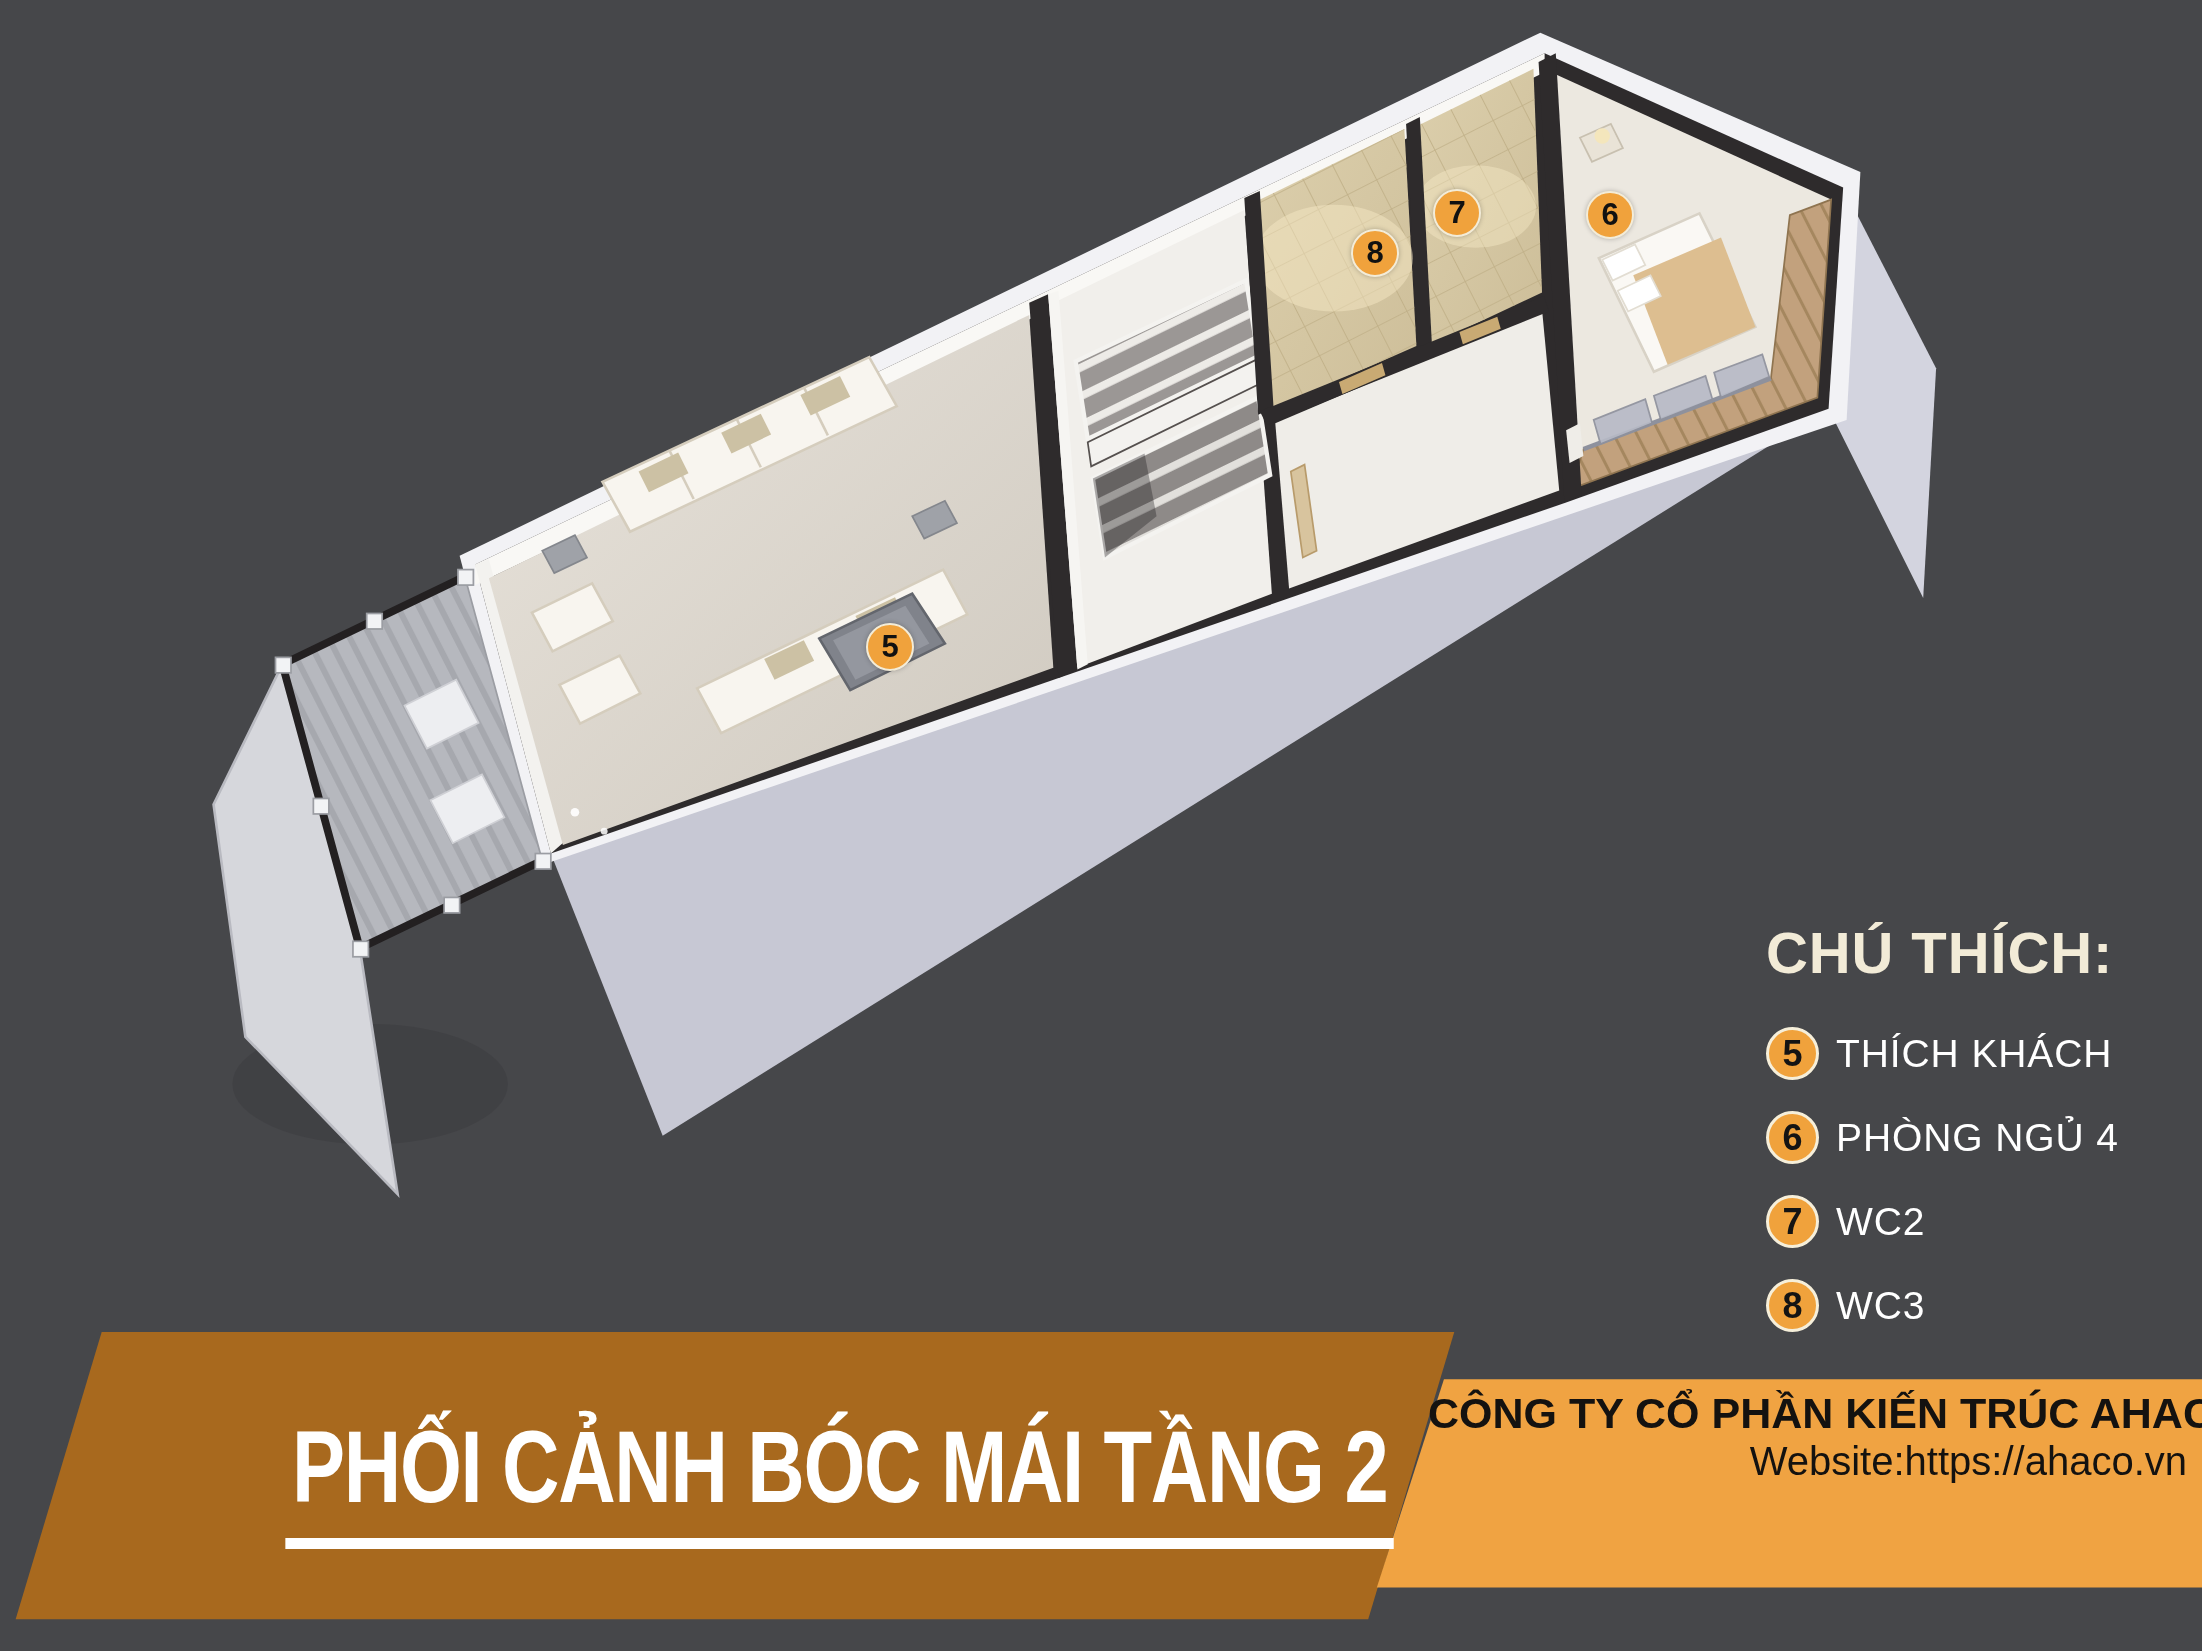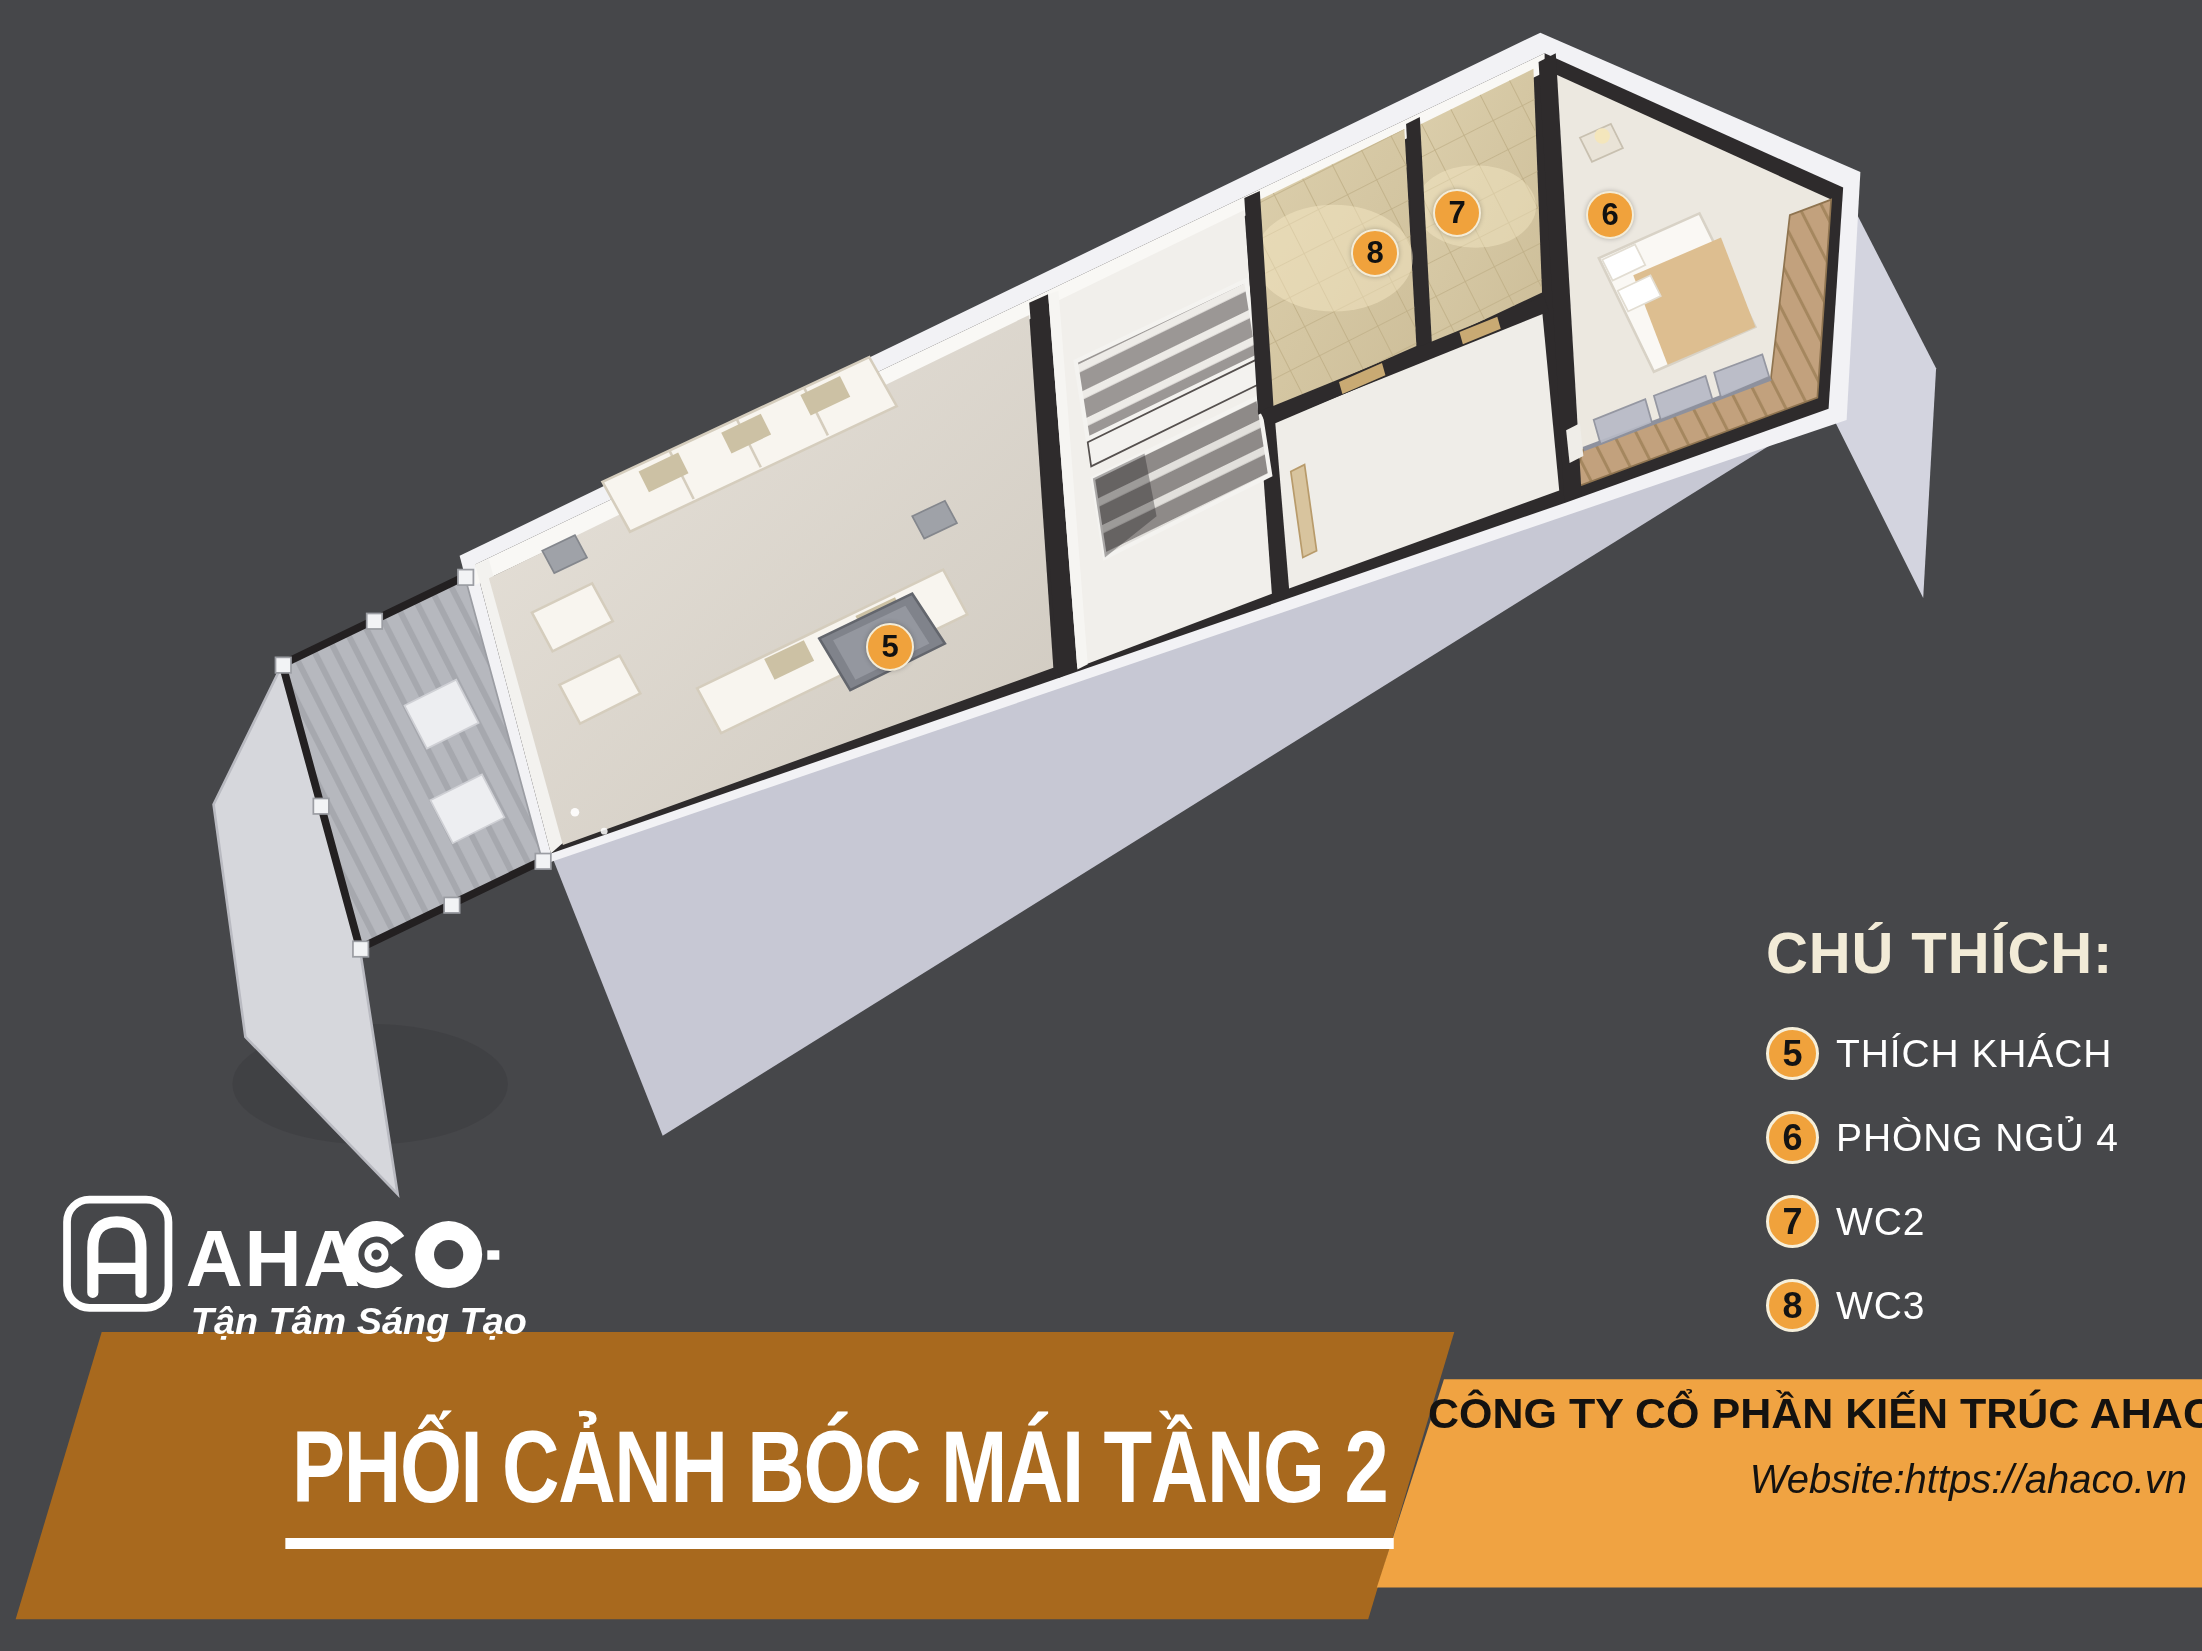--- a/index.html
+++ b/index.html
@@ -54,21 +54,21 @@
     border-bottom:11.2px solid #FFFFFF;padding:0 8.6px 12px 8.6px;
     white-space:nowrap;
   }
 
   
   .company{
     position:absolute;left:1428px;top:1389px;width:759px;z-index:3;
     text-align:right;padding-right:12px;color:#141210;
   }
   .company-name{font-size:43px;font-weight:800;letter-spacing:0px;white-space:nowrap;}
-  .company-site{font-size:40px;font-weight:500;margin-top:19px;font-style:italic;}
+  .company-site{font-size:40px;font-weight:500;margin-top:1px;}
 </style>
 </head>
 <body>
 
 <div id="stage">
 
   <svg id="scene" width="2203" height="1652" viewBox="0 0 2560 1920">
     <defs>
       <pattern id="stepsA" width="30" height="30" patternUnits="userSpaceOnUse" patternTransform="rotate(64)">
         <rect width="30" height="30" fill="#9B9795"></rect>
@@ -228,37 +228,20 @@
     <div class="legend-row">
       <div class="legend-circle">7</div>
       <div class="legend-label">WC2</div>
     </div>
     <div class="legend-row">
       <div class="legend-circle">8</div>
       <div class="legend-label">WC3</div>
     </div>
   </div>
 
-  <div class="logo-wrap">
-    <svg width="516" height="159" viewBox="0 0 600 185">
-      <rect x="8" y="10" width="118" height="126" rx="26" fill="none" stroke="#FFFFFF" stroke-width="9"></rect>
-      <path d="M38 118 V66 Q38 36 66 36 Q94 36 94 66 V118 M38 90 H94" fill="none" stroke="#FFFFFF" stroke-width="13" stroke-linecap="round" stroke-linejoin="round"></path>
-      <text x="146" y="110" font-family="Liberation Sans, sans-serif" font-size="92" font-weight="800" fill="#FFFFFF" letter-spacing="2">AHA</text>
-      <g>
-        <circle cx="368" cy="74" r="30" fill="none" stroke="#FFFFFF" stroke-width="18" stroke-dasharray="150 39" transform="rotate(38 368 74)"></circle>
-        <circle cx="368" cy="74" r="10" fill="none" stroke="#FFFFFF" stroke-width="8"></circle>
-      </g>
-      <g>
-        <circle cx="452" cy="74" r="39" fill="#FFFFFF"></circle>
-        <circle cx="452" cy="74" r="17" fill="#46474A"></circle>
-        <rect x="497" y="69" width="14" height="11" fill="#FFFFFF"></rect>
-      </g>
-      <text x="152" y="166" font-family="Liberation Sans, sans-serif" font-size="44" font-weight="700" font-style="italic" fill="#FFFFFF">Tận Tâm Sáng Tạo</text>
-    </svg>
-  </div>
 
   <div class="title-wrap">
     <span class="title-text">PHỐI CẢNH BÓC MÁI TẦNG 2</span>
   </div>
 
   <div class="company">
     <div class="company-name">CÔNG TY CỔ PHẦN KIẾN TRÚC AHACO</div>
     <div class="company-site">Website:https://ahaco.vn</div>
   </div>
 

